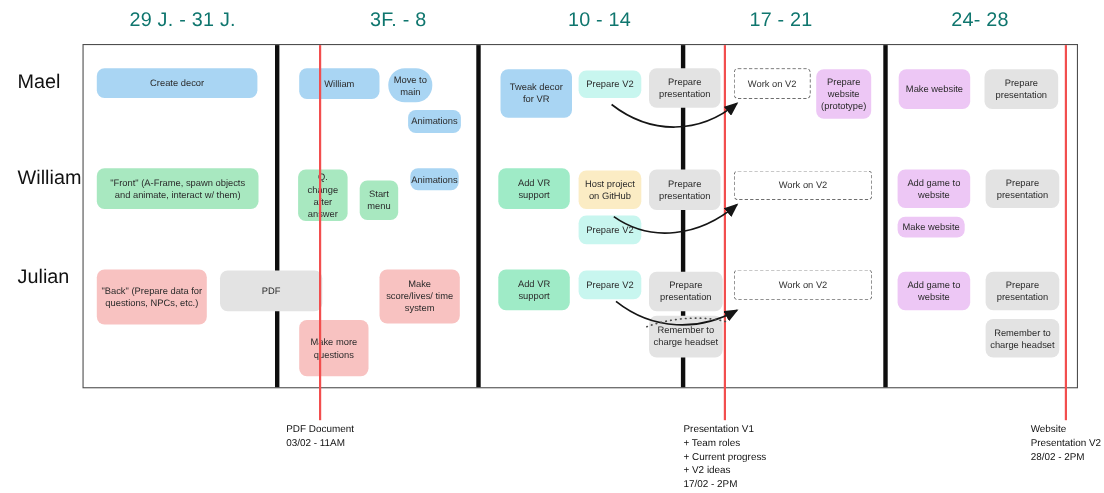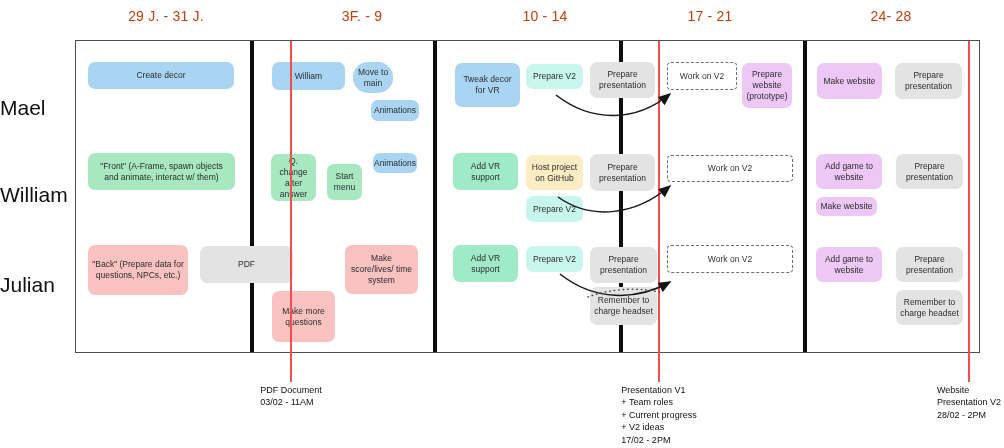--- a/index.html
+++ b/index.html
@@ -2,24 +2,24 @@
 <html><head>
 <meta charset="utf-8">
 <style>
   html,body { margin:0; padding:0; background:#ffffff; }
   .stage {
     position:relative; width:1004px; height:448px; background:#ffffff;
     font-family:"Liberation Sans", sans-serif; overflow:hidden;
   }
   .col-header {
     position:absolute; top:8px; transform:translateX(-50%);
-    font-size:14px; color:#c2410c; white-space:nowrap; letter-spacing:.2px;
+    font-size:18px; color:#0f766e; white-space:nowrap; letter-spacing:.2px;
   }
   .row-label {
-    position:absolute; left:0; font-size:21px; color:#111;margin-top:32px;
+    position:absolute; left:16px; font-size:18px; color:#111;
   }
   .board {
     position:absolute; left:75px; top:40px; width:905px; height:313px;
     border:1px solid #4e4e4e; box-sizing:border-box; background:#fff; z-index:1;
   }
   .divider {
     position:absolute; top:41px; height:311px; width:4.5px; background:#0e0e0e; z-index:2;
   }
   .card {
     position:absolute; z-index:3; border-radius:7px; box-sizing:border-box;
@@ -43,21 +43,21 @@
 </style>
 </head>
 <body>
 
 <div class="stage">
 
   <div class="board"></div>
 
   <div id="headers">
       <div class="col-header" style="left: 166px;">29 J. - 31 J.</div>
-      <div class="col-header" style="left: 362px;">3F. - 9</div>
+      <div class="col-header" style="left: 362px;">3F. - 8</div>
       <div class="col-header" style="left: 545px;">10 - 14</div>
       <div class="col-header" style="left: 710px;">17 - 21</div>
       <div class="col-header" style="left: 891px;">24- 28</div>
     </div>
   <div id="row-labels">
       <div class="row-label" style="top: 64px;">Mael</div>
       <div class="row-label" style="top: 151px;">William</div>
       <div class="row-label" style="top: 241px;">Julian</div>
     </div>
   <div id="dividers">

